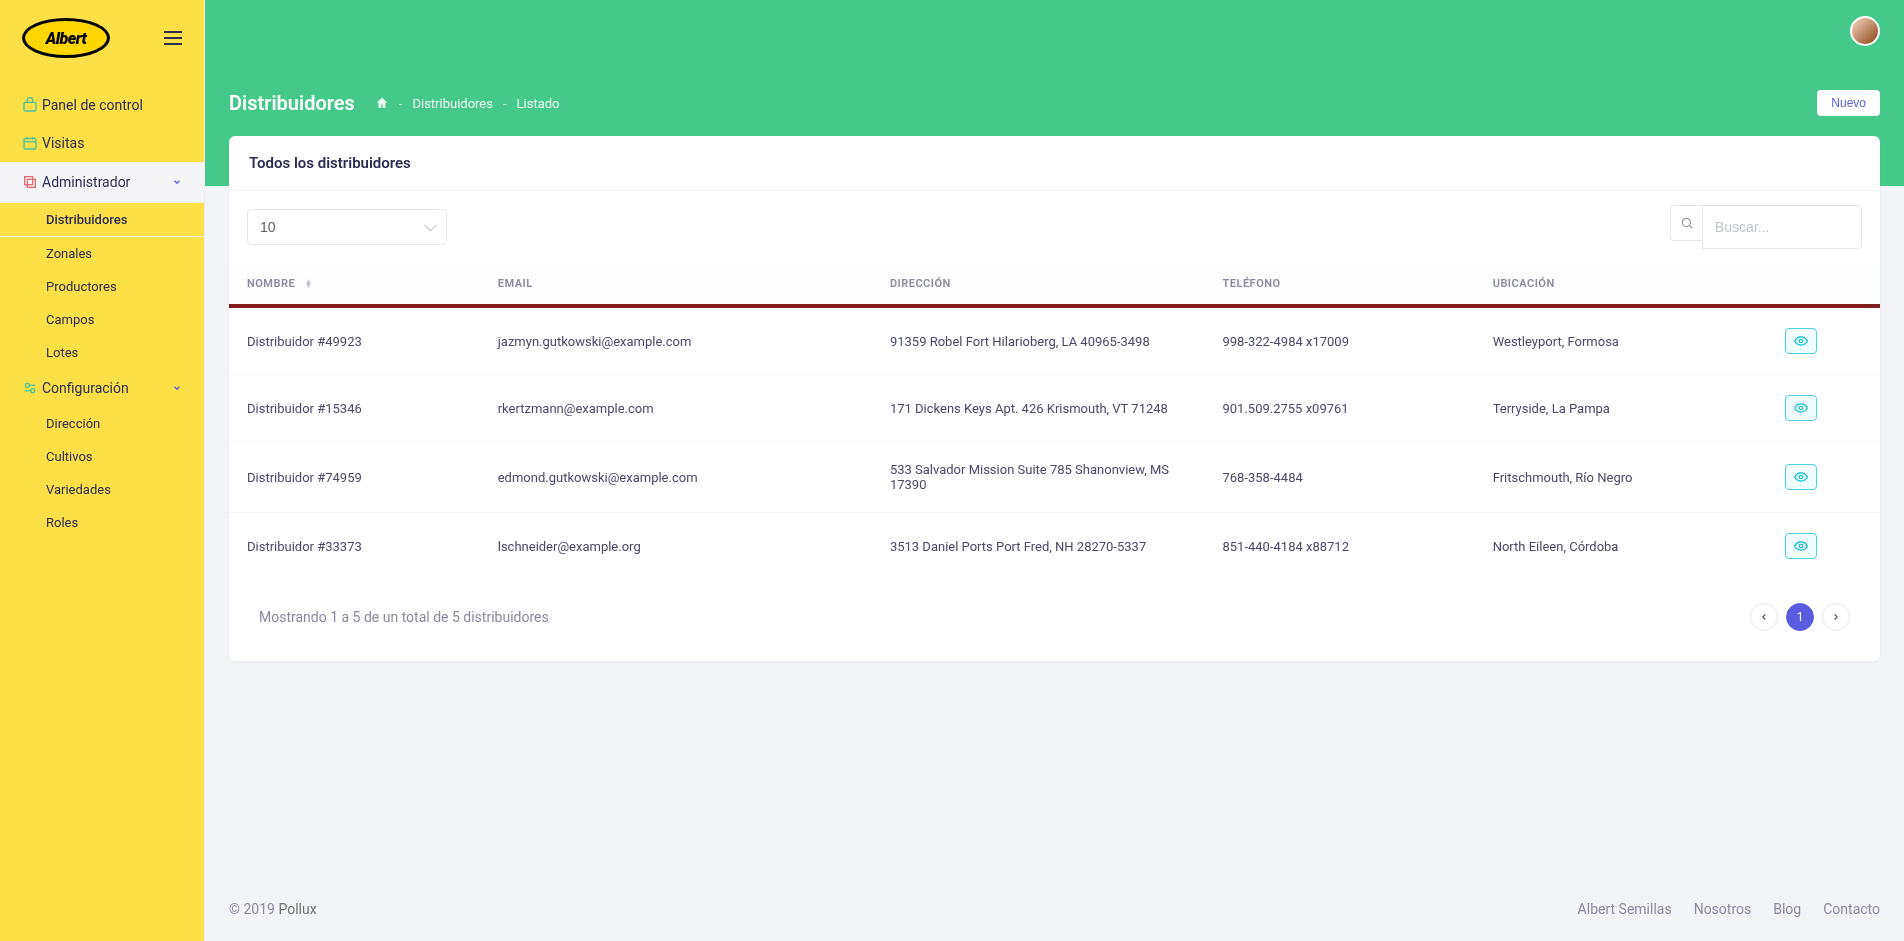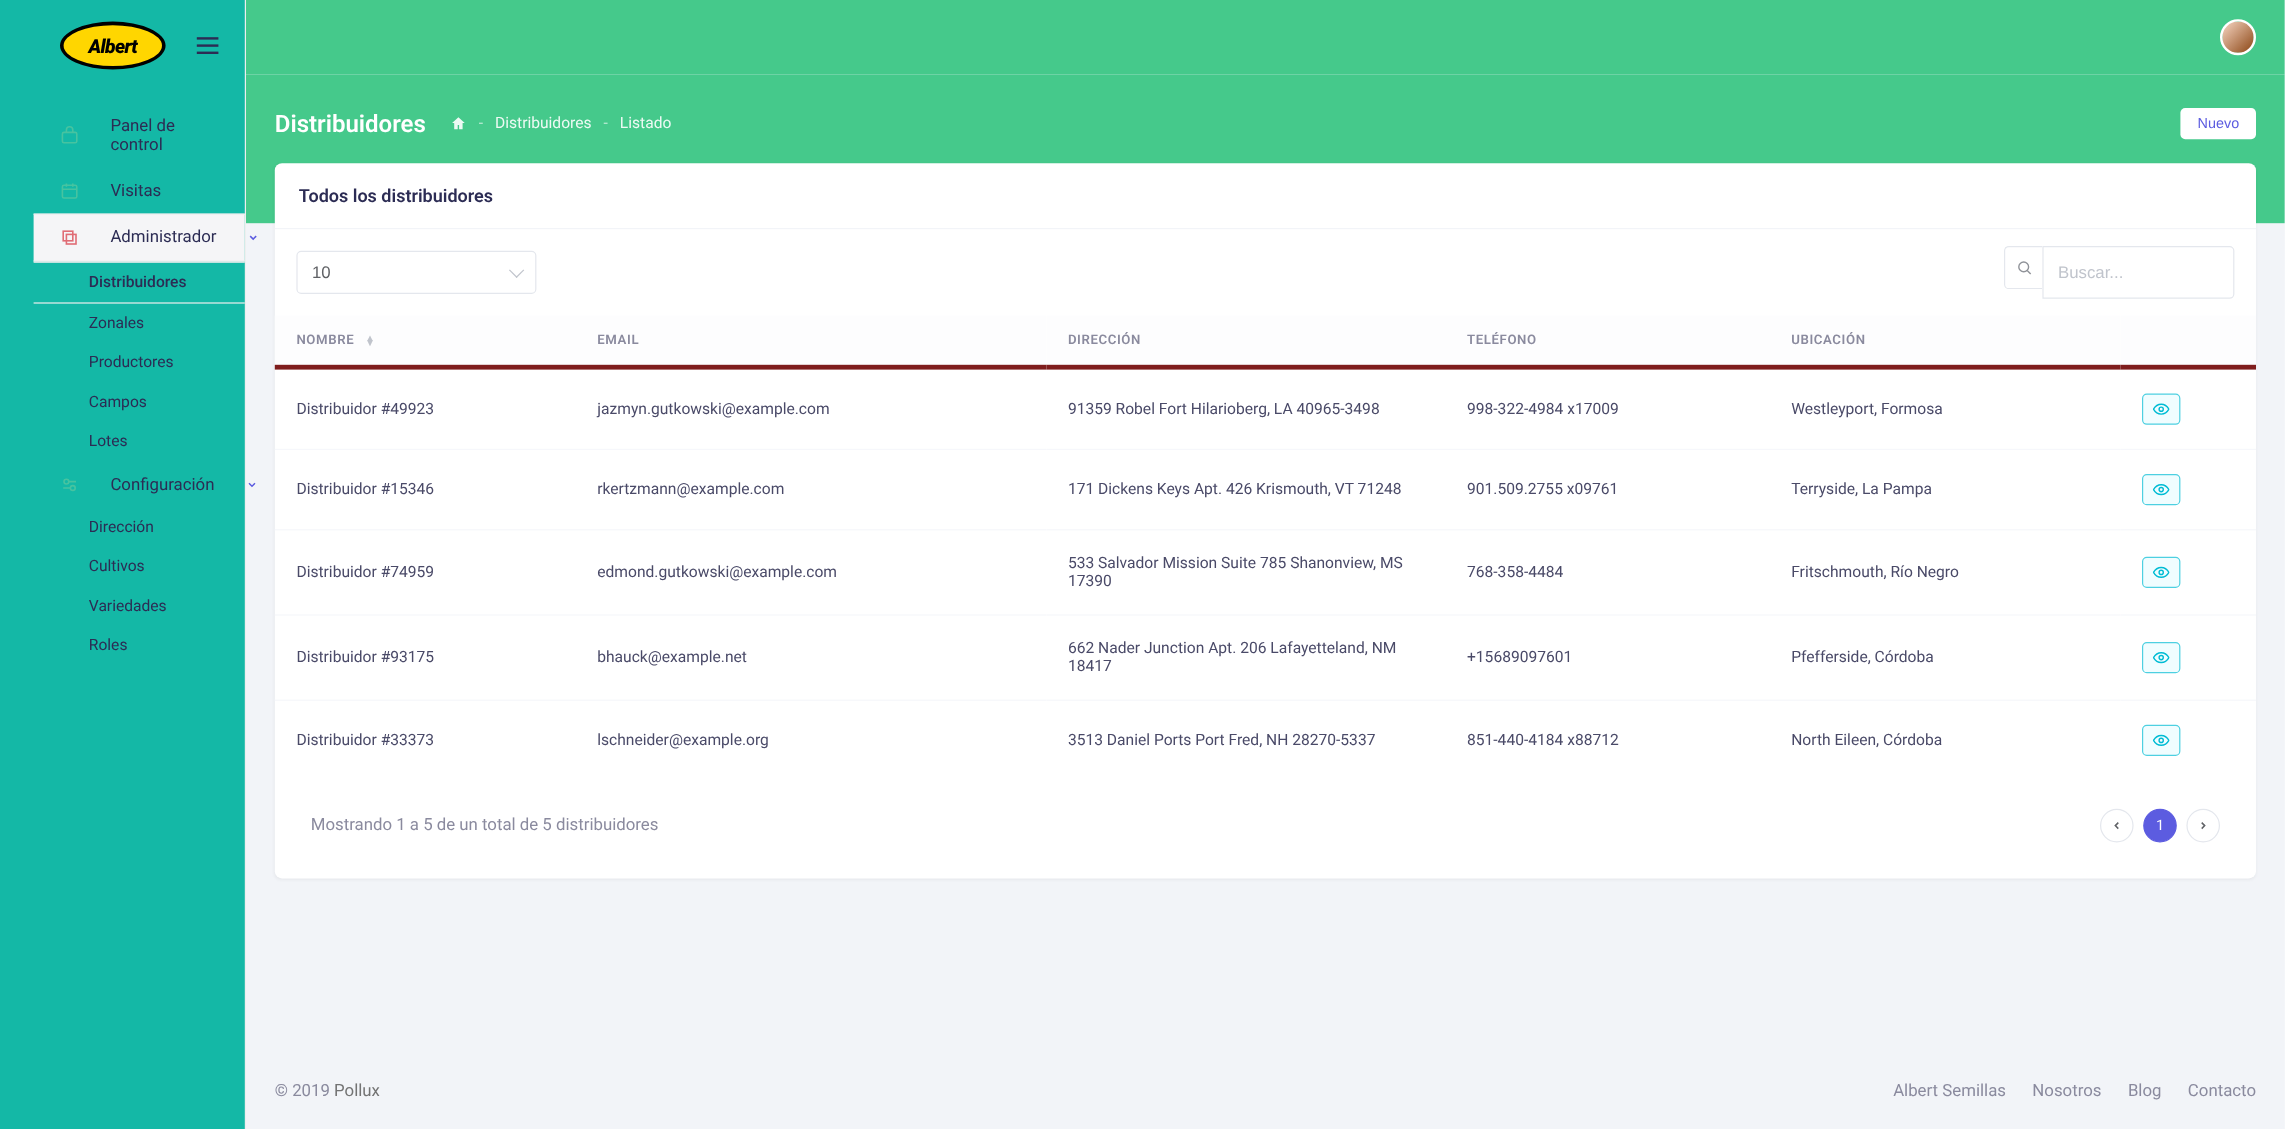--- a/index.html
+++ b/index.html
@@ -1,27 +1,27 @@
 <!DOCTYPE html>
 <html><head>
 <meta charset="utf-8">
 <style>
 * { margin:0; padding:0; box-sizing:border-box; }
 body { font-family: -apple-system, BlinkMacSystemFont, "Segoe UI", Roboto, sans-serif; background:#f2f4f8; color:#2c2c54; font-size:14px; }
 .app { display:flex; min-height:100vh; }
 
 
-.sidebar { width:205px; background:#14b8a6; border-right:1px solid #eee; display:flex; flex-direction:column;padding-left:28px; }
+.sidebar { width:205px; background:#fde047; border-right:1px solid #eee; display:flex; flex-direction:column; }
 .sidebar-header { display:flex; align-items:center; justify-content:space-between; padding:18px 22px; }
 .logo { width:88px; height:40px; background:#ffd600; border-radius:50%/50%; display:flex; align-items:center; justify-content:center; border:3px solid #000; }
 .logo-text { font-weight:900; color:#000; font-style:italic; font-size:16px; letter-spacing:-0.5px; }
 .hamburger { display:flex; flex-direction:column; gap:4px; cursor:pointer; }
 .hamburger span { width:18px; height:2px; background:#2c2c54; }
 .nav { display:flex; flex-direction:column; padding-top:10px; }
-.nav-item { display:flex; align-items:center; gap:26px; padding:11px 22px; color:#2c2c54; cursor:pointer; font-size:14px; }
+.nav-item { display:flex; align-items:center; gap:4px; padding:11px 22px; color:#2c2c54; cursor:pointer; font-size:14px; }
 .nav-item.active { background:#f5f5f7; border-top:1px solid #eee; border-bottom:1px solid #eee; }
 .nav-item .icon { width:16px; height:16px; display:flex; align-items:center; justify-content:center; color:#47c3a0; }
 .nav-item .chev { margin-left:auto; color:#5c5ce0; }
 .nav-sub { display:flex; flex-direction:column; }
 .nav-sub-item { padding:9px 22px 9px 46px; color:#2c2c54; cursor:pointer; font-size:13px; }
 .nav-sub-item.active { font-weight:500; border-top:1px solid #eee; border-bottom:1px solid #eee; }
 
 
 .main { flex:1; display:flex; flex-direction:column; min-width:0; }
 
@@ -248,35 +248,20 @@
                 <td>
                   <div class="eye-btn">
                     <svg width="14" height="14" viewBox="0 0 24 24" fill="none" stroke-width="2">
                       <path d="M1 12s4-7 11-7 11 7 11 7-4 7-11 7-11-7-11-7z"></path>
                       <circle cx="12" cy="12" r="3"></circle>
                     </svg>
                   </div>
                 </td>
               </tr>
               <tr>
-                <td>Distribuidor #93175</td>
-                <td>bhauck@example.net</td>
-                <td style="max-width:200px">662 Nader Junction Apt. 206 Lafayetteland, NM 18417</td>
-                <td>+15689097601</td>
-                <td>Pfefferside, Córdoba</td>
-                <td>
-                  <div class="eye-btn">
-                    <svg width="14" height="14" viewBox="0 0 24 24" fill="none" stroke-width="2">
-                      <path d="M1 12s4-7 11-7 11 7 11 7-4 7-11 7-11-7-11-7z"></path>
-                      <circle cx="12" cy="12" r="3"></circle>
-                    </svg>
-                  </div>
-                </td>
-              </tr>
-              <tr>
                 <td>Distribuidor #33373</td>
                 <td>lschneider@example.org</td>
                 <td style="max-width:200px">3513 Daniel Ports Port Fred, NH 28270-5337</td>
                 <td>851-440-4184 x88712</td>
                 <td>North Eileen, Córdoba</td>
                 <td>
                   <div class="eye-btn">
                     <svg width="14" height="14" viewBox="0 0 24 24" fill="none" stroke-width="2">
                       <path d="M1 12s4-7 11-7 11 7 11 7-4 7-11 7-11-7-11-7z"></path>
                       <circle cx="12" cy="12" r="3"></circle>

